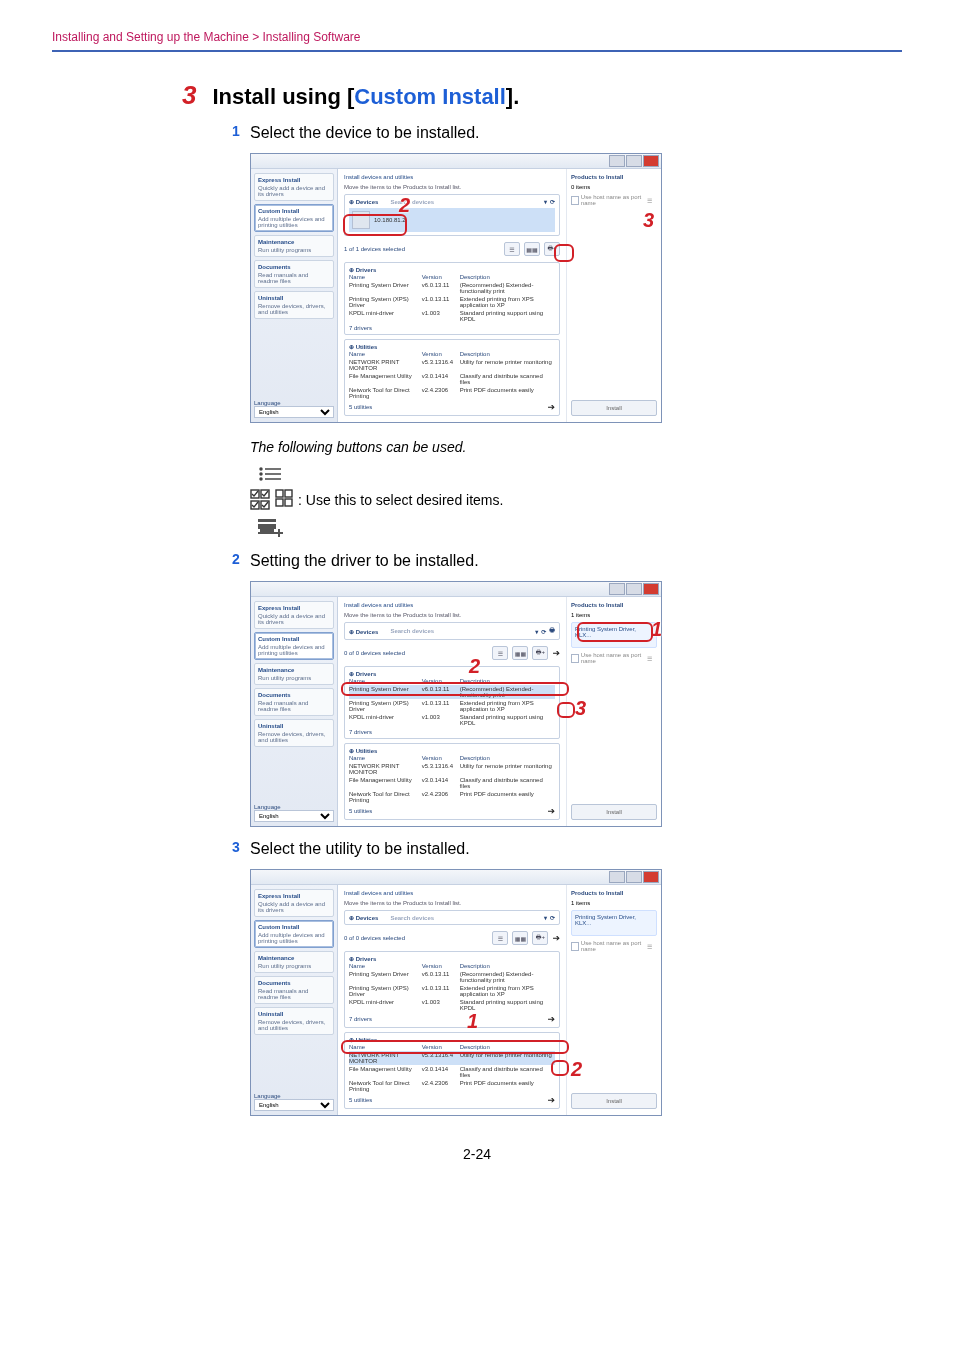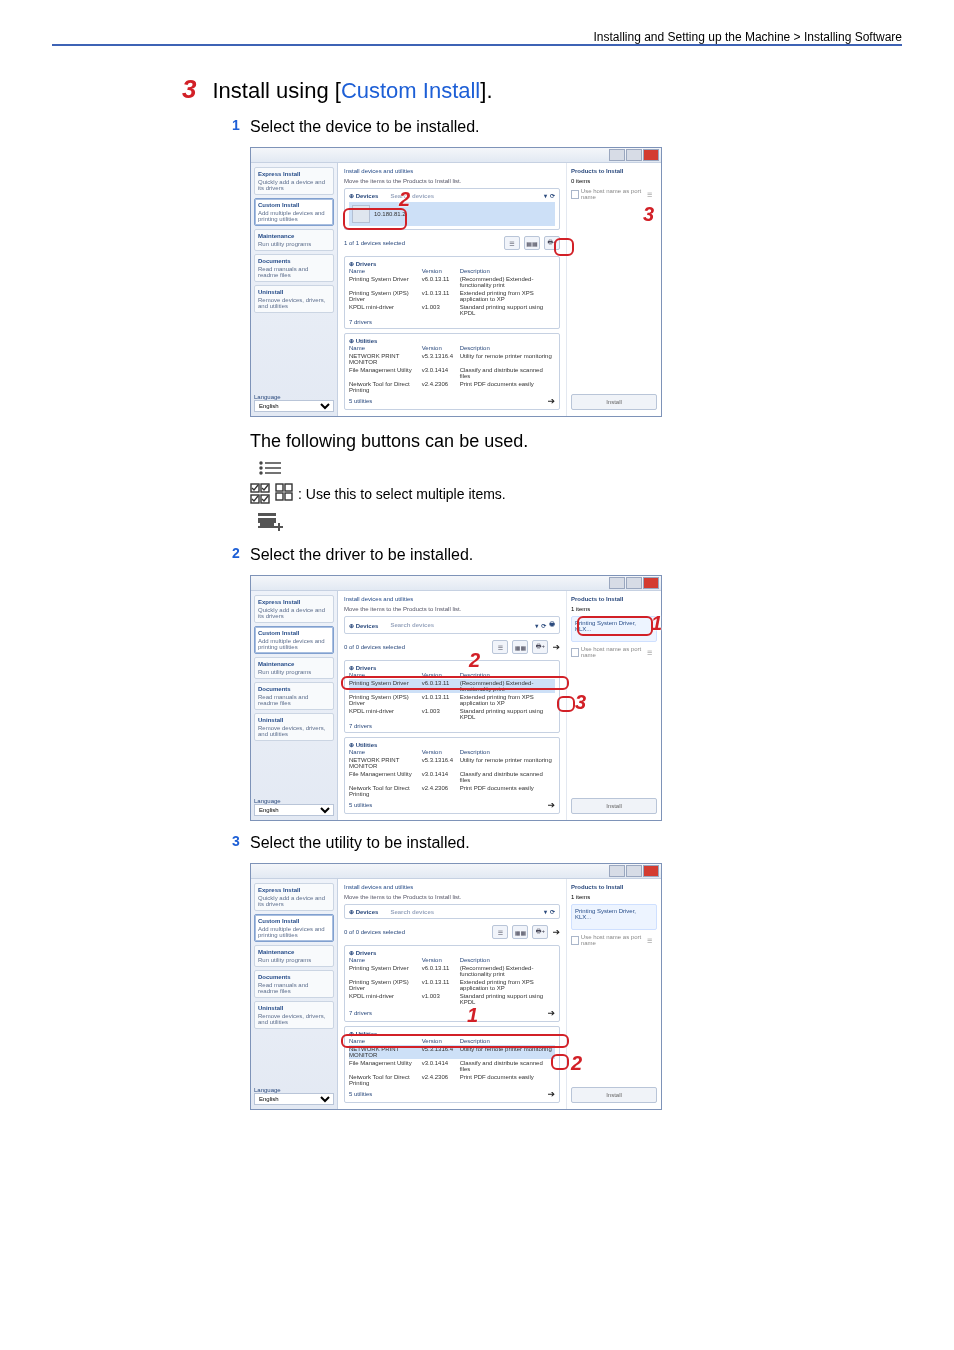--- a/index.html
+++ b/index.html
@@ -7,44 +7,43 @@
     font-family:Arial,Helvetica,sans-serif;
     background:#fff;
     width:954px;
     color:#000;
   }
   .page{
     padding:30px 52px 40px 52px;
   }
   .header-line{
     font-size:12px;
-    color:#000000;
-    padding-bottom:0;
-    text-align:right;
+    color:#be185d;
+    padding-bottom:6px;
   }
   .header-rule{
     height:2px;
     background:#3e63b5;
     margin-bottom:28px;
   }
   .section-title-row{
     display:flex;
     align-items:baseline;
     margin:0 0 10px 130px;
   }
   .big-number{
     font-family:Arial,Helvetica,sans-serif;
     font-weight:900;
     font-style:italic;
     color:#d22027;
     font-size:26px;
     margin-right:16px;
   }
   .section-title{
-    font-weight:400;
+    font-weight:700;
     font-size:22px;
   }
   .section-title .blue{
     color:#1d5fd6;
   }
   .step-row{
     display:flex;
     align-items:flex-start;
     margin-left:180px;
     margin-right:40px;
@@ -56,22 +55,23 @@
     font-size:14px;
     width:18px;
     flex:0 0 18px;
   }
   .step-text{
     font-size:16px;
     line-height:20px;
   }
   .body-note{
     margin:14px 40px 8px 198px;
-    font-size:18px;
+    font-size:14px;
     line-height:20px;
+    font-style:italic;
   }
   .icon-row{
     display:flex;
     align-items:center;
     margin:6px 40px 6px 198px;
     font-size:14px;
     line-height:20px;
   }
   .icon-row .icon-box{
     flex:0 0 40px;
@@ -377,21 +377,21 @@
             <path d="M2 16 l2 2 l4 -5"></path>
           <rect x="11" y="12" width="8" height="8"></rect>
             <path d="M12 16 l2 2 l4 -5"></path>
           <rect x="26" y="1" width="7" height="7"></rect>
             <rect x="35" y="1" width="7" height="7"></rect>
           <rect x="26" y="10" width="7" height="7"></rect>
             <rect x="35" y="10" width="7" height="7"></rect>
         </g>
       </svg>
     </span>
-    <span class="desc"> : Use this to select multiple items.</span>
+    <span class="desc"> : Use this to select desired items.</span>
   </div>
 
   <div class="icon-row">
     <span class="icon-box icon-add">
       <svg width="30" height="22" viewBox="0 0 30 22">
         <g fill="#555">
           <rect x="3" y="2" width="18" height="3"></rect>
           <rect x="3" y="7" width="18" height="5"></rect>
           <rect x="5" y="12" width="14" height="3"></rect>
           <rect x="3" y="15" width="18" height="2"></rect>
@@ -399,21 +399,21 @@
         <g stroke="#555" stroke-width="2">
           <line x1="24" y1="12" x2="24" y2="20"></line>
           <line x1="20" y1="16" x2="28" y2="16"></line>
         </g>
       </svg>
     </span>
   </div>
 
   <div class="step-row">
     <div class="step-num">2</div>
-    <div class="step-text">Select the driver to be installed.</div>
+    <div class="step-text">Setting the driver to be installed.</div>
   </div>
 
   <div class="shot" id="shot2">
     <div class="titlebar">
       <div class="winbtns">
         <div class="winbtn"></div>
         <div class="winbtn"></div>
         <div class="winbtn close"></div>
       </div>
     </div>
@@ -673,13 +673,14 @@
           </div>
       <div class="install-btn">Install</div>
     </div>
     </div>
       <div class="callout" style="top:140px;left:216px">1</div>
       <div class="callout" style="top:188px;left:320px">2</div>
       <div class="red-ring" style="top:170px;left:90px;width:224px;height:10px"></div>
       <div class="red-ring" style="top:190px;left:300px;width:14px;height:12px"></div>
     </div>
 
+  <div class="page-footer">2-24</div>
 </div>
 
 </body></html>

